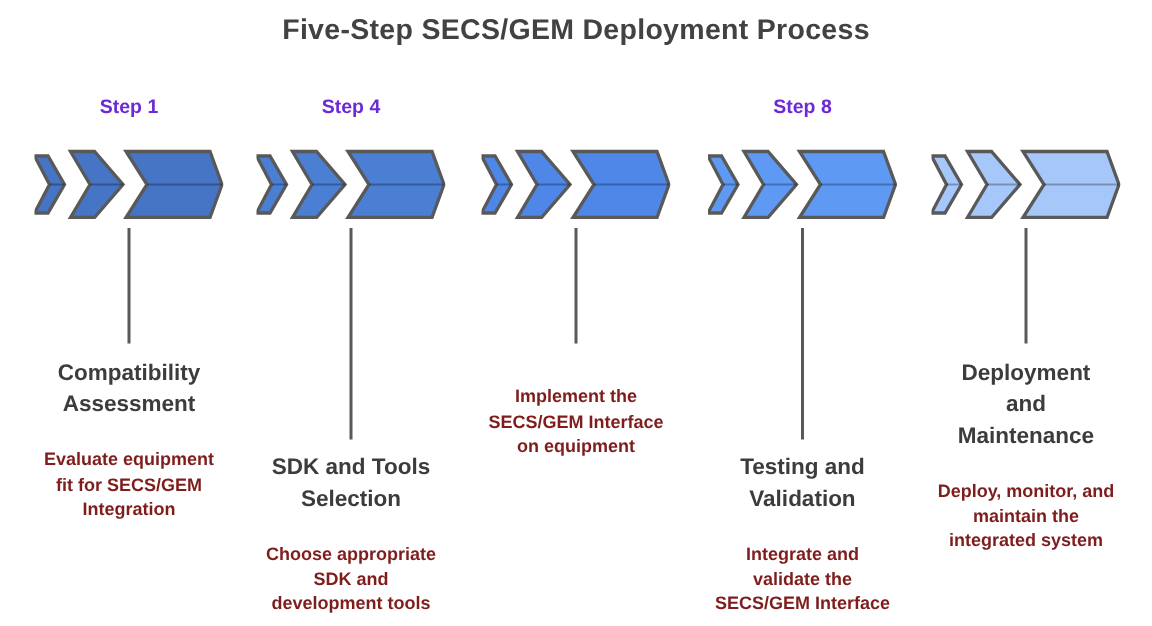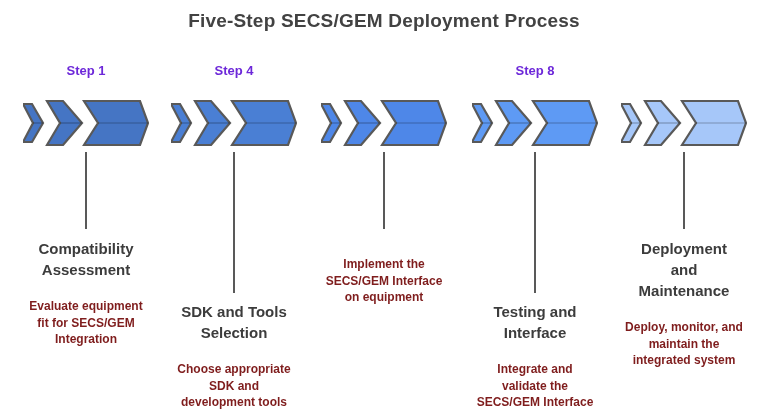--- a/index.html
+++ b/index.html
@@ -126,21 +126,21 @@
       <polygon points="0,5 9,5 20,24 9,43 0,43 10,24" fill="#5e9af4"></polygon>
       <line x1="10" y1="24" x2="20" y2="24"></line>
       <polygon points="24,2 40,2 59,24 40,46 24,46 37,24" fill="#5e9af4"></polygon>
       <line x1="37" y1="24" x2="59" y2="24"></line>
       <polygon points="61,2 117,2 125,24 117,46 61,46 75,24" fill="#5e9af4"></polygon>
       <line x1="75" y1="24" x2="125" y2="24"></line>
     </svg>
     <div class="connector"></div>
     <div class="text-block">
       <div class="heading">Testing and
-Interface</div>
+Validation</div>
       <div class="desc">Integrate and
 validate the
 SECS/GEM Interface</div>
     </div>
   </div>
 
   <div class="step-col col-5 short">
     <svg class="chevrons" viewBox="0 0 126 47" aria-hidden="true">
       <polygon points="0,5 9,5 20,24 9,43 0,43 10,24" fill="#a6c7f9"></polygon>
       <line x1="10" y1="24" x2="20" y2="24"></line>

